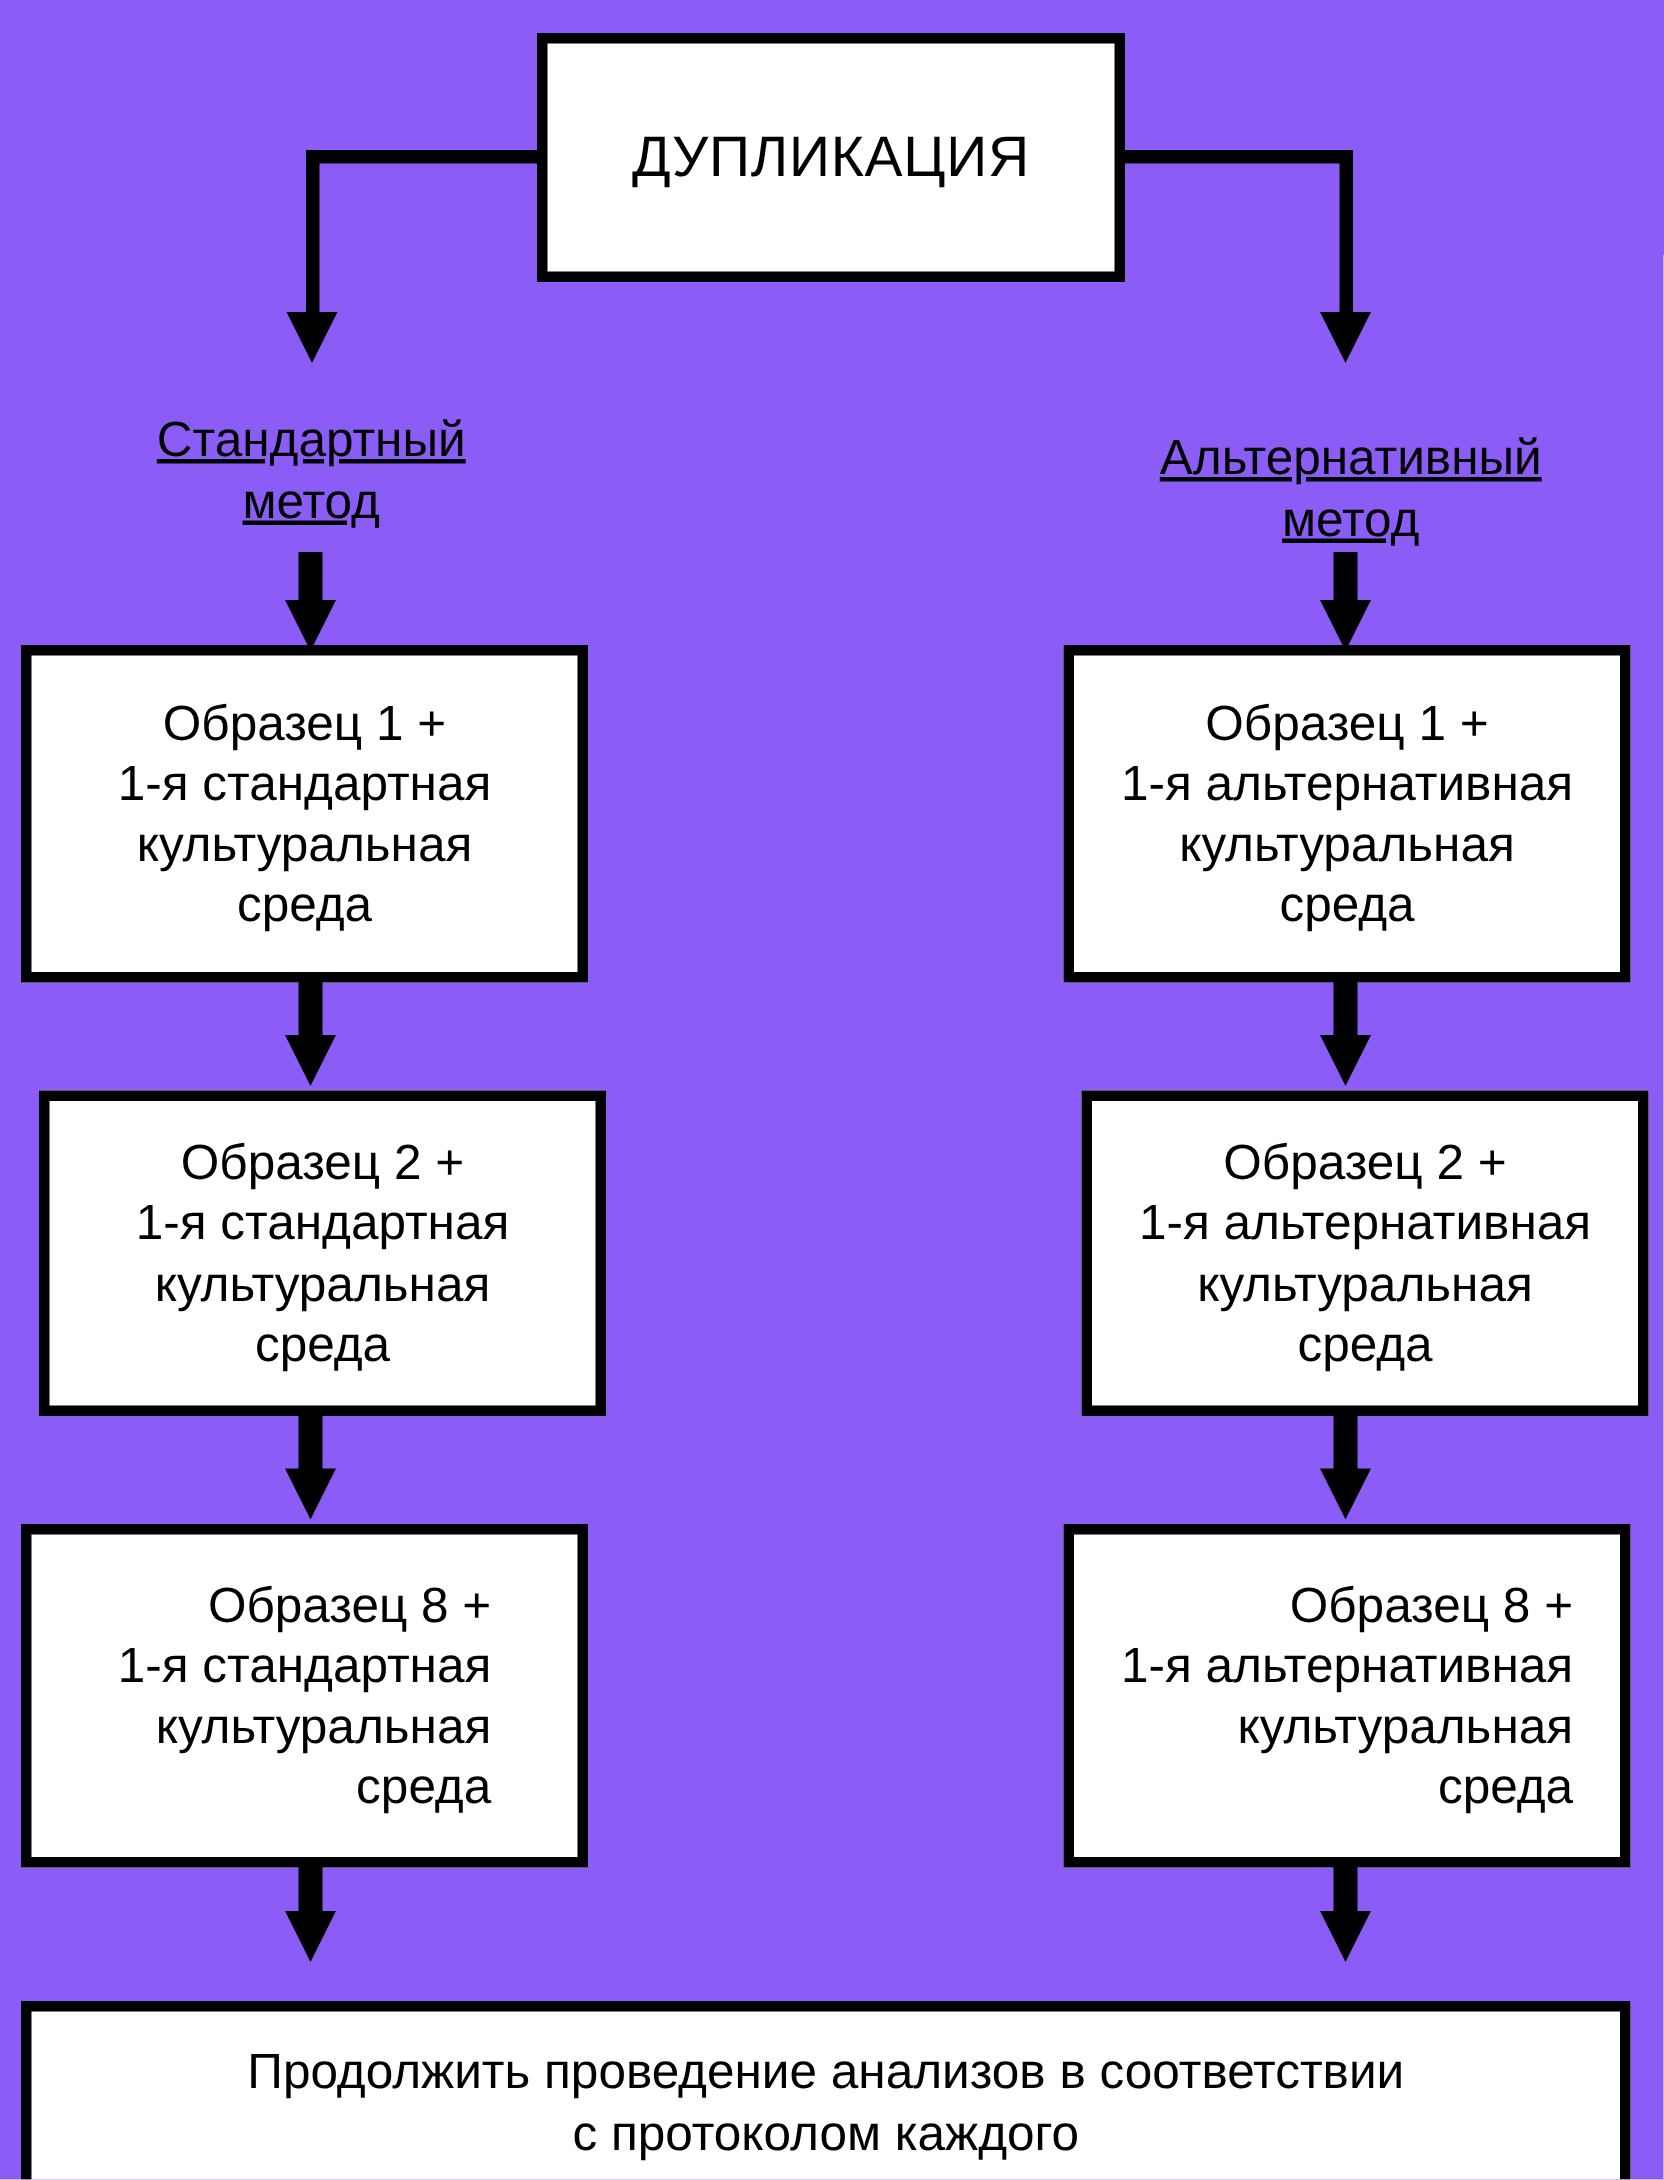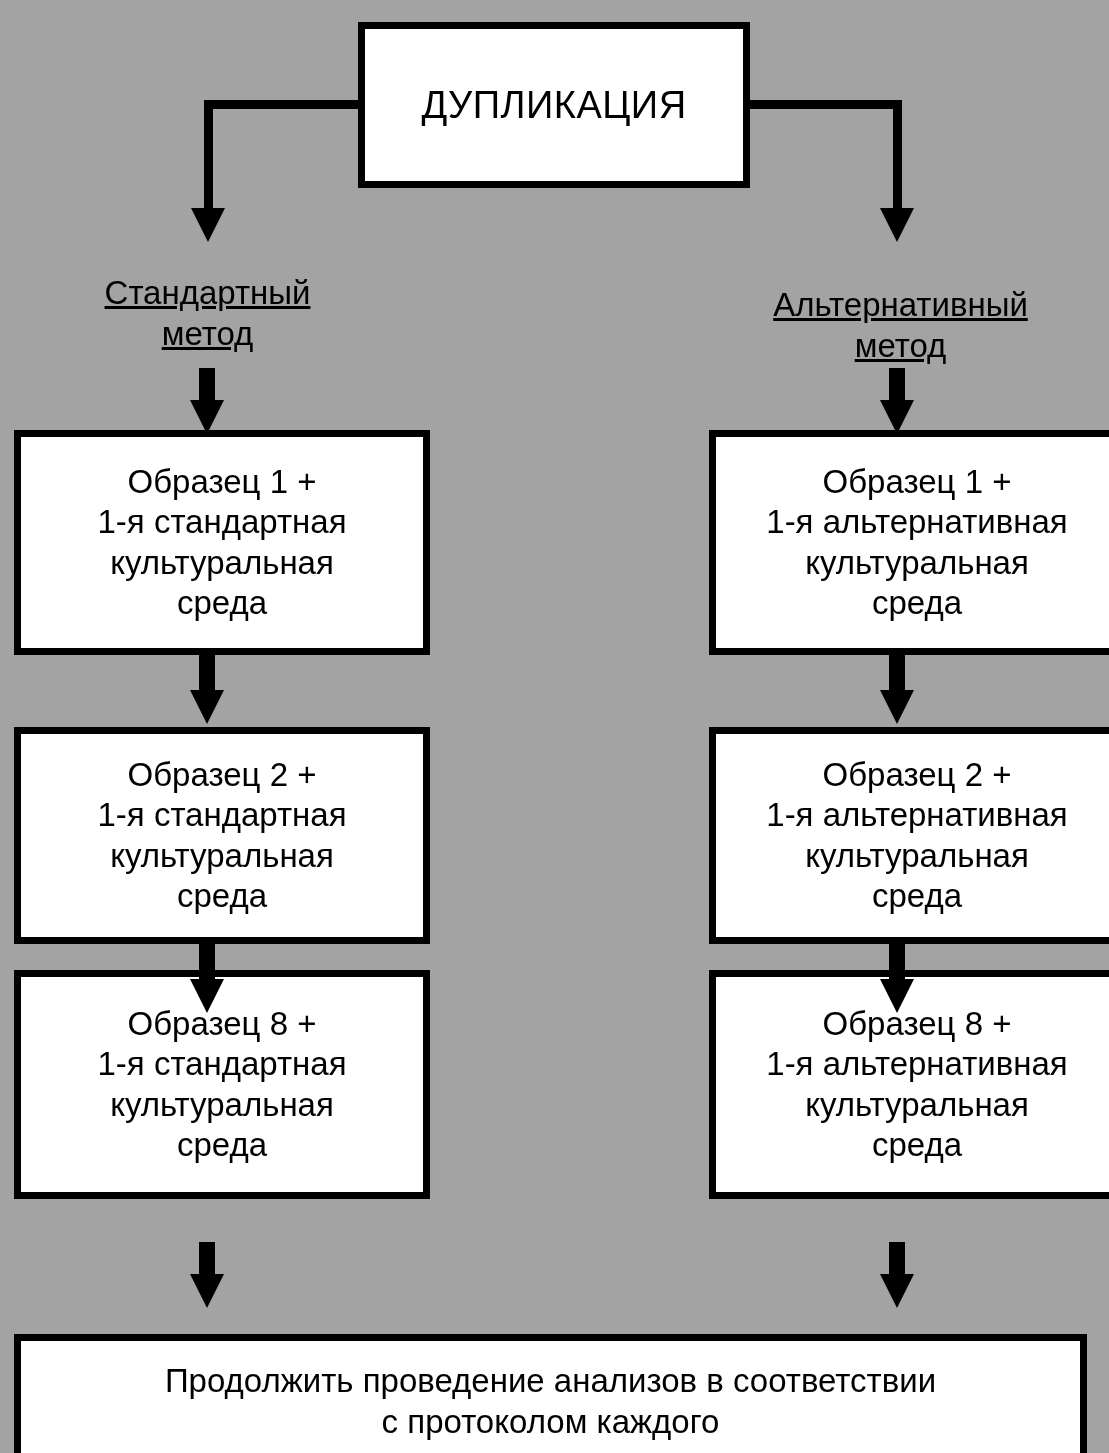--- a/index.html
+++ b/index.html
@@ -4,21 +4,21 @@
 <style>
   html, body {
     margin: 0;
     padding: 0;
     background: #ffffff;
   }
   #canvas {
     position: relative;
     width: 1109px;
     height: 1453px;
-    background: #a3a3a3;
+    background: #8b5cf6;
     font-family: "Liberation Sans", sans-serif;
     color: #000000;
     overflow: hidden;
   }
 
   
   .node {
     position: absolute;
     box-sizing: border-box;
     border: 7px solid #000000;
@@ -34,29 +34,29 @@
   #title-box {
     left: 358px;
     top: 22px;
     width: 392px;
     height: 166px;
     font-size: 38px;
     letter-spacing: 0.5px;
   }
 
   .sample-box {
-    width: 416px;
+    width: 378px;
     font-size: 33px;
   }
   .col-left  { left: 14px; }
   .col-right { left: 709px; }
 
   .row-1 { top: 430px; height: 225px; }
-  .row-2 { top: 727px; height: 217px; }
-  .row-3 { top: 970px; height: 229px; }
+  .row-2 { top: 727px; height: 217px; margin-left: 12px; }
+  .row-3 { top: 1016px; height: 229px; text-align: right; }
 
   #final-box {
     left: 14px;
     top: 1334px;
     width: 1073px;
     height: 135px;
     font-size: 33px;
   }
 
   

